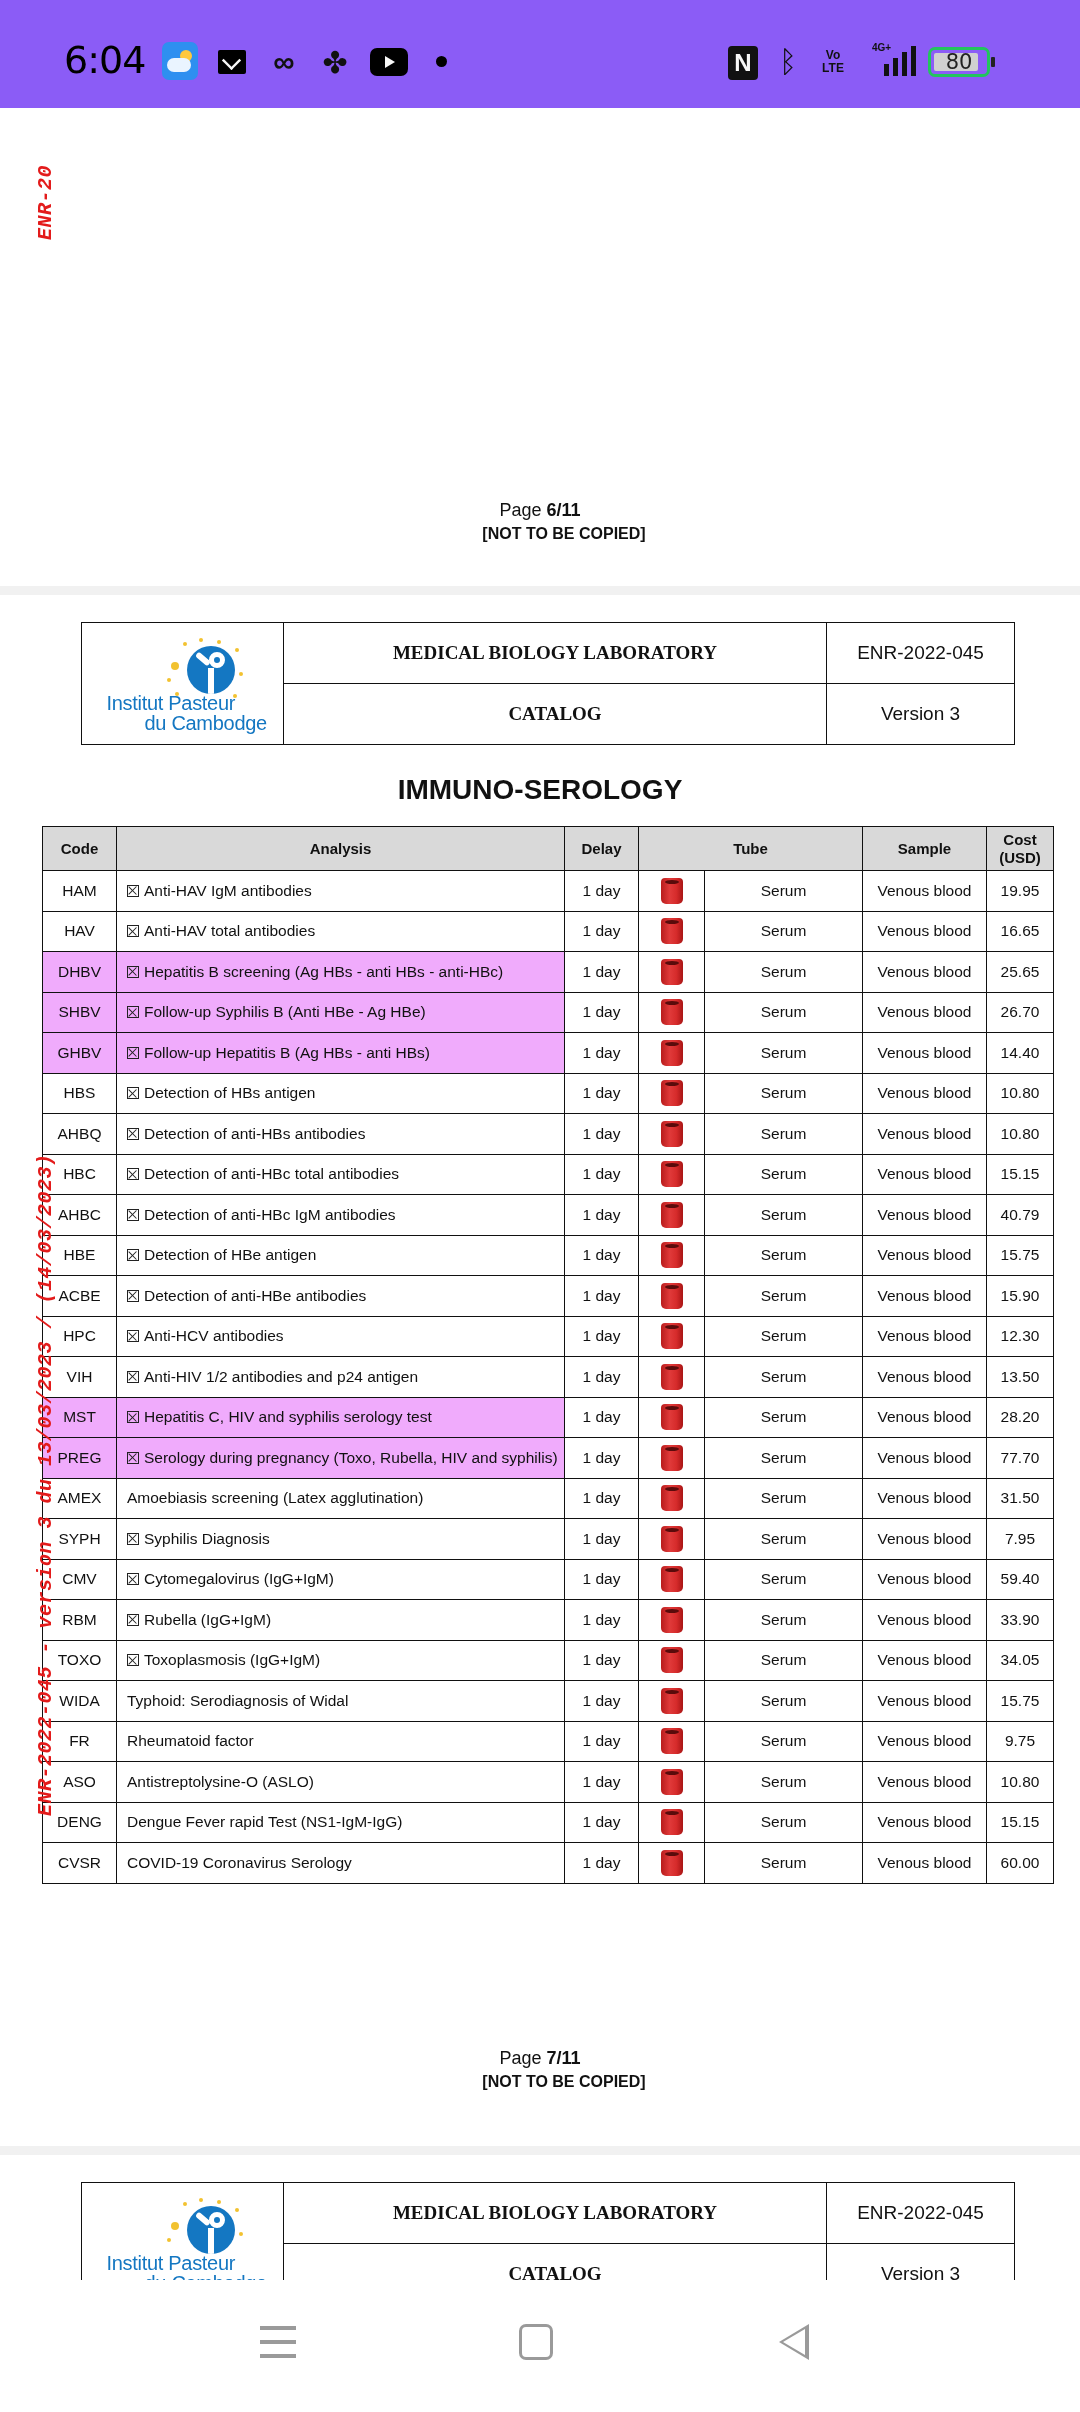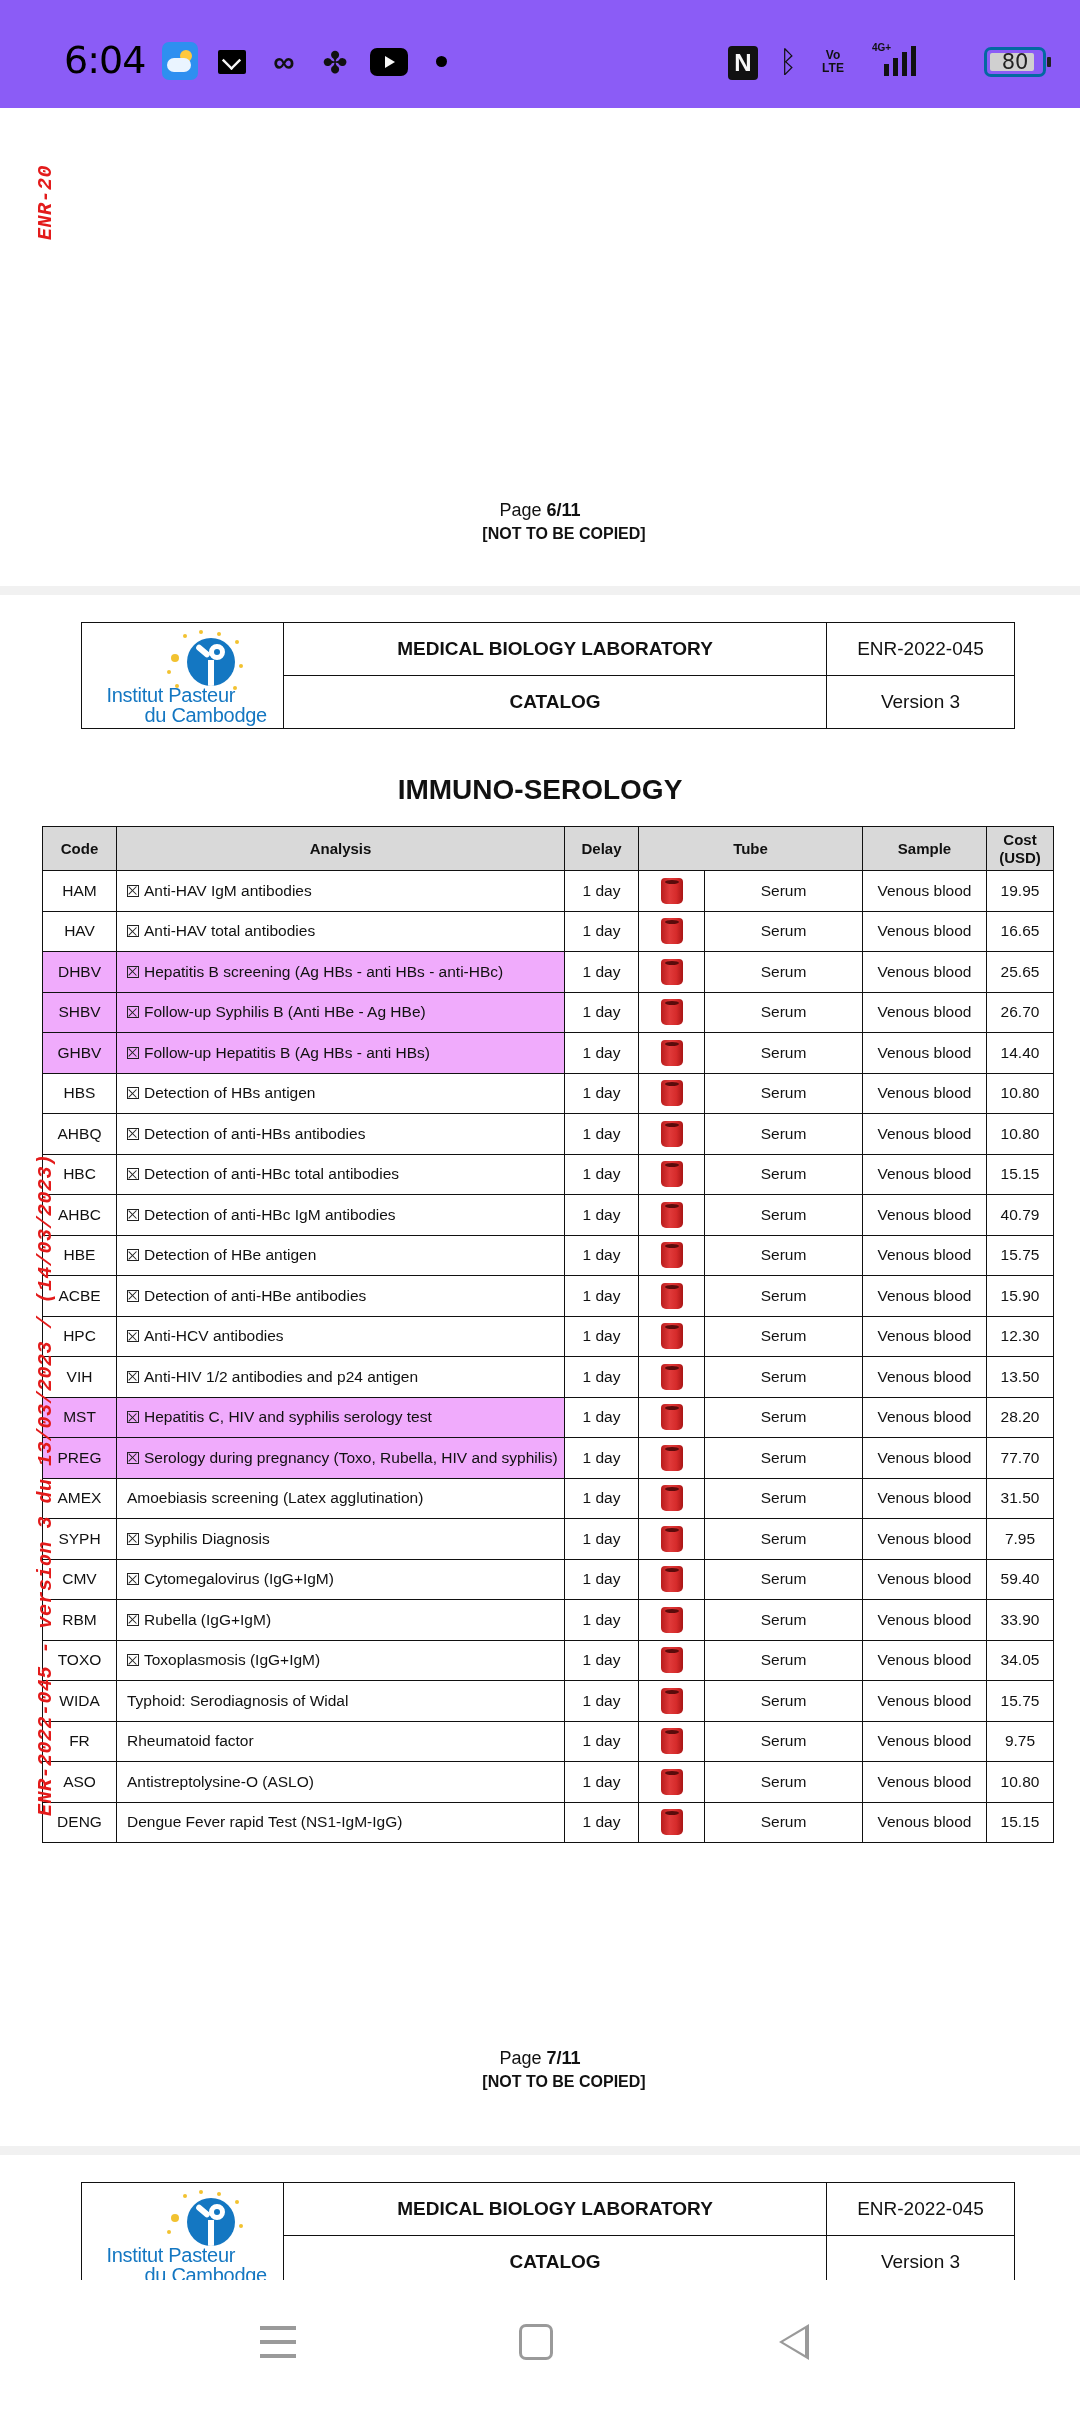--- a/index.html
+++ b/index.html
@@ -19,39 +19,39 @@
   .sb-fan { left: 318px; width: 34px; font-size: 30px; }
   .sb-yt { left: 370px; width: 38px; height: 28px; top: 48px; background: #000; border-radius: 7px; }
   .sb-yt::after { content: ""; position: absolute; left: 15px; top: 8px; border-left: 10px solid #f8f8f8; border-top: 6px solid transparent; border-bottom: 6px solid transparent; }
   .sb-dot { left: 436px; top: 56px; width: 11px; height: 11px; border-radius: 50%; background: #000; }
   .sb-nfc { left: 728px; width: 30px; height: 34px; top: 46px; background: #111; border-radius: 4px; color: #f8f8f8; font-weight: bold; font-size: 24px; }
   .sb-bt { left: 776px; width: 24px; font-size: 30px; }
   .sb-volte { left: 820px; width: 26px; font-size: 12px; font-weight: bold; line-height: 13px; flex-direction: column; }
   .sb-signal { left: 866px; width: 58px; }
   .sb-signal .lbl { position: absolute; left: 6px; top: -2px; font-size: 10px; font-weight: bold; }
   .sb-signal .bar { position: absolute; bottom: 4px; width: 5px; background: #111; }
-  .sb-battery { left: 984px; width: 62px; height: 30px; top: 47px; border: 3px solid #0369a1; border-radius: 7px; font-size: 21px; color: #222; }
+  .sb-battery { left: 928px; width: 62px; height: 30px; top: 47px; border: 3px solid #22c55e; border-radius: 7px; font-size: 21px; color: #222; }
   .sb-battery .fill { position: absolute; left: 3px; top: 3px; width: 44px; height: 18px; background: #d0d0d0; border-radius: 2px; }
   .sb-battery .txt { position: relative; z-index: 1; font-family: "DejaVu Sans", sans-serif; }
   .sb-battery::after { content: ""; position: absolute; right: -8px; top: 7px; width: 4px; height: 10px; background: #222; border-radius: 1px; }
 
   
   .viewer { position: absolute; left: 0; top: 108px; width: 1080px; height: 2172px; background: #fff; overflow: hidden; }
   .page-gap { position: absolute; left: 0; width: 1080px; height: 9px; background: #f1f1f1; }
 
   .watermark { position: absolute; color: #e31b1b; font-family: "Liberation Mono", monospace; font-weight: bold; font-style: italic; font-size: 20px; transform-origin: left top; transform: rotate(-90deg); white-space: nowrap; letter-spacing: 0.5px; }
 
   .page-footer { position: absolute; left: 0; width: 1080px; text-align: center; font-size: 18px; color: #111; line-height: 24px; }
   .page-footer .pg-num { font-weight: bold; }
   .page-footer .pg-note { font-weight: bold; font-size: 16px; padding-left: 48px; }
 
   
   .doc-header { position: absolute; left: 81px; width: 934px; border-collapse: collapse; }
   .doc-header td { border: 1.5px solid #111; text-align: center; vertical-align: middle; font-size: 19px; }
-  .doc-header .lab { font-weight: bold; height: 53px; }
+  .doc-header .lab { font-weight: bold; height: 61px; font-family: Liberation Serif, serif; }
   .doc-header .logo-cell { width: 202px; padding: 0; }
   .doc-header .ref { width: 188px; }
 
   .logo { position: relative; width: 200px; height: 104px; margin: 0 auto; }
   .logo .mark { position: absolute; left: 104px; top: 14px; width: 48px; height: 48px; border-radius: 50%; background: #1477c2; overflow: hidden; }
   .logo .mark .stem { position: absolute; left: 21px; top: 22px; width: 6px; height: 26px; background: #fff; }
   .logo .mark .arm1 { position: absolute; left: 8px; top: 10px; width: 16px; height: 6px; background: #fff; transform: rotate(40deg); border-radius: 3px; }
   .logo .mark .arm2 { position: absolute; left: 22px; top: 6px; width: 16px; height: 16px; border: 5px solid #fff; border-radius: 50%; }
   .logo .star { position: absolute; width: 4px; height: 4px; border-radius: 50%; background: #f2c230; }
   .logo .big-star { width: 8px; height: 8px; }
@@ -397,20 +397,29 @@
           <td>10.80</td>
         </tr>
         <tr>
           <td class="code">DENG</td>
           <td class="analysis"><span>Dengue Fever rapid Test (NS1-IgM-IgG)</span></td>
           <td>1 day</td>
           <td><span class="tube"></span></td>
           <td>Serum</td>
           <td>Venous blood</td>
           <td>15.15</td>
+        </tr>
+        <tr>
+          <td class="code">CVSR</td>
+          <td class="analysis"><span>COVID-19 Coronavirus Serology</span></td>
+          <td>1 day</td>
+          <td><span class="tube"></span></td>
+          <td>Serum</td>
+          <td>Venous blood</td>
+          <td>60.00</td>
         </tr>
       </tbody>
   </table>
 
   <div class="watermark" style="left:34px; top:1708px;">ENR-2022-045 - version 3 du 13/03/2023 / (14/03/2023)</div>
 
   <div class="page-footer" style="top:1938px;">
     <div><span>Page </span><span class="pg-num">7/11</span></div>
     <div class="pg-note">[NOT TO BE COPIED]</div>
   </div>

